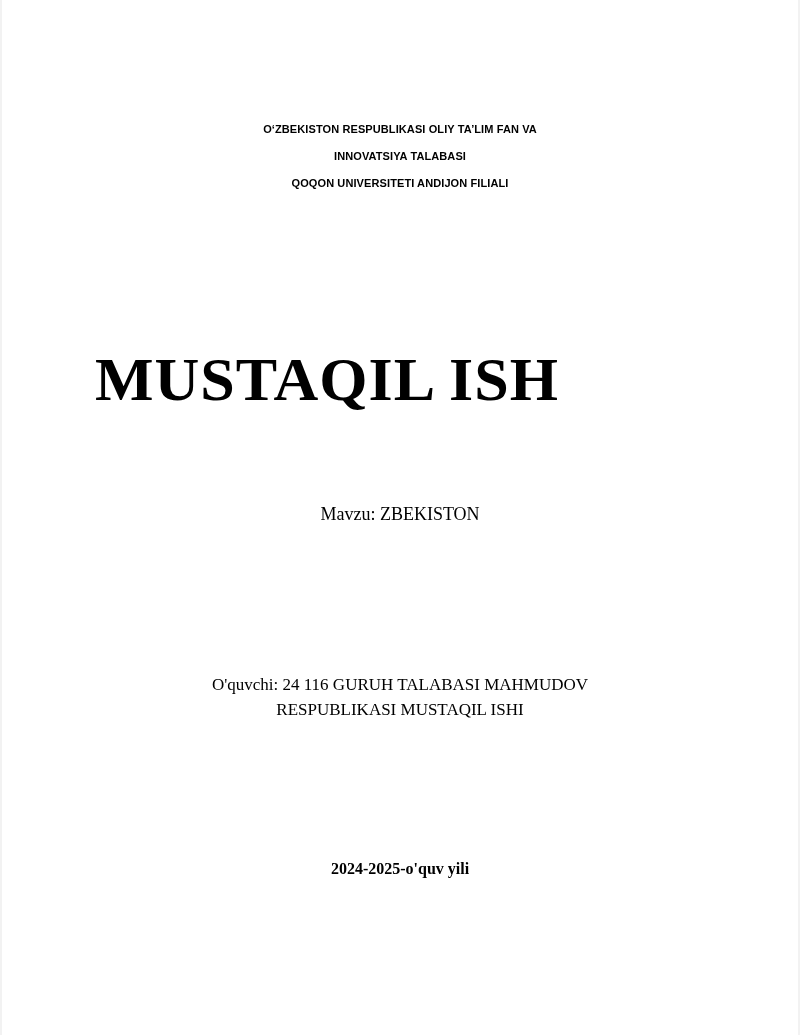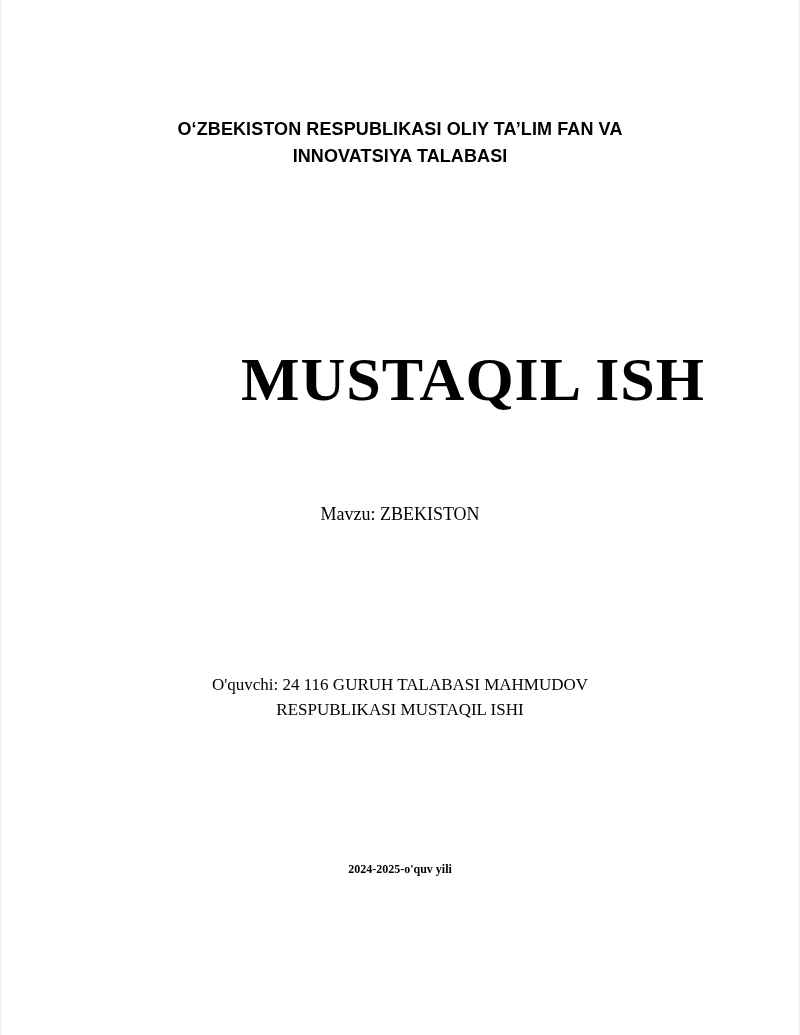--- a/index.html
+++ b/index.html
@@ -45,33 +45,33 @@
     bottom: 0;
   }
   .org-block {
     position: absolute;
     top: 116px;
     left: 0;
     right: 0;
     text-align: center;
     font-family: "Liberation Sans", sans-serif;
     font-weight: bold;
-    font-size: 18px;
+    font-size: 11px;
     line-height: 27px;
     letter-spacing: 0.1px;
   }
   .org-line {
     display: block;
   }
   .doc-title {
     position: absolute;
     top: 343px;
     left: 0;
     right: 0;
-    text-align: right;
+    text-align: left;
     font-family: "Liberation Serif", serif;
     font-weight: bold;
     font-size: 62px;
     line-height: 72px;
     letter-spacing: 1px;
   }
   .subject-line {
     position: absolute;
     top: 501px;
     left: 0;
@@ -95,37 +95,38 @@
     display: block;
   }
   .year-line {
     position: absolute;
     top: 861px;
     left: 0;
     right: 0;
     text-align: center;
     font-family: "Liberation Serif", serif;
     font-weight: bold;
-    font-size: 12px;
+    font-size: 16px;
     line-height: 16px;
   }
 </style>
 </head>
 <body>
 
 <div class="page">
 
   <div class="page-edge-left"></div>
   <div class="page-edge-right"></div>
 
   <div class="content">
 
     <div class="org-block">
       <span class="org-line">O‘ZBEKISTON RESPUBLIKASI OLIY TA’LIM FAN VA</span>
       <span class="org-line">INNOVATSIYA TALABASI</span>
+      <span class="org-line">QOQON UNIVERSITETI ANDIJON FILIALI</span>
     </div>
 
     <div class="doc-title">MUSTAQIL ISH</div>
 
     <div class="subject-line">Mavzu: ZBEKISTON</div>
 
     <div class="author-block">
       <span class="author-line">O'quvchi: 24 116 GURUH TALABASI MAHMUDOV</span>
       <span class="author-line">RESPUBLIKASI MUSTAQIL ISHI</span>
     </div>

